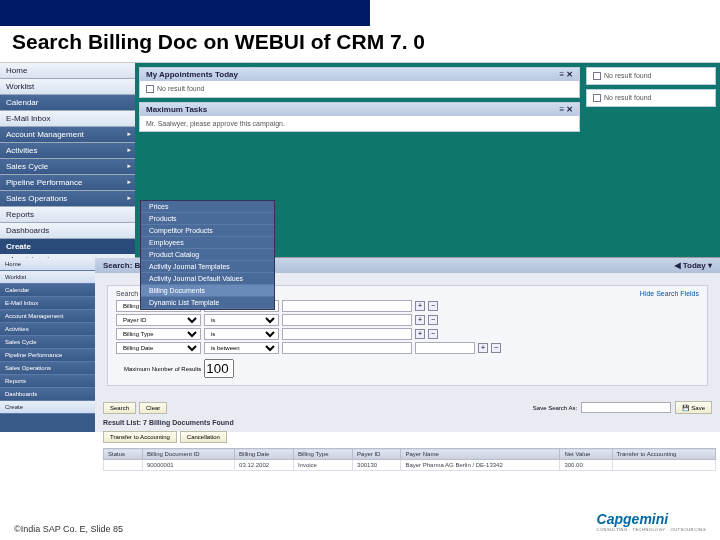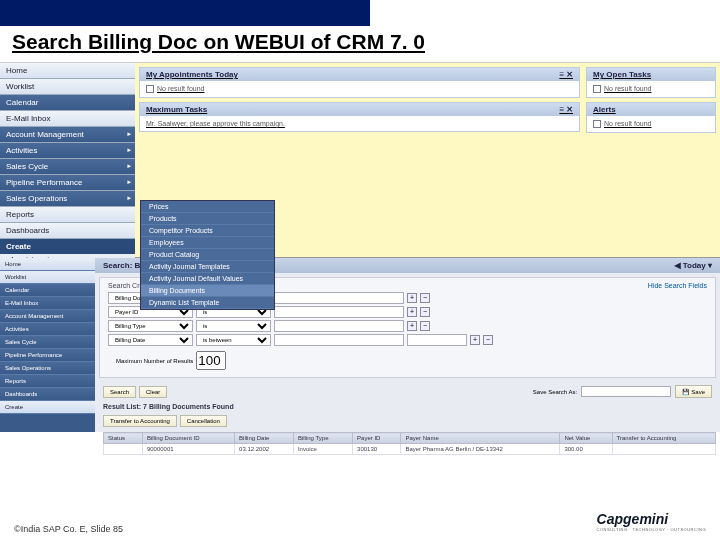--- a/index.html
+++ b/index.html
@@ -1,60 +1,60 @@
 <!DOCTYPE html>
 <html><head>
 <meta charset="utf-8">
 <style>
 * { margin:0; padding:0; box-sizing:border-box; font-family:Arial,sans-serif; }
 body { width:720px; height:540px; background:#fff; overflow:hidden; font-size:9px; }
 .blue-bar { background:#001a66; height:26px; width:370px; }
-.title { font-size:21px; font-weight:bold; padding:4px 12px 8px; color:#000;text-decoration:underline; }
+.title { font-size:21px; font-weight:bold; padding:4px 12px 8px; color:#000; }
 .upper { display:flex; height:195px; border-top:1px solid #ccc; }
 .nav { width:135px; background:#3a5a8a; display:flex; flex-direction:column; }
 .nav-item { background:linear-gradient(#f0f4fa,#d8e2f0); border-bottom:1px solid #9ab; padding:3px 6px; font-size:8px; color:#223; position:relative; }
 .nav-item.dark { background:linear-gradient(#4a6a9a,#3a5a8a); color:#fff; }
 .nav-item .arrow { position:absolute; right:4px; top:3px; font-size:7px; color:#fff; }
 .create-hdr { background:#2a4a7a; color:#fff; padding:3px 6px; font-size:8px; font-weight:bold; }
 .create-item { background:#e8eef6; padding:2px 10px; font-size:7px; color:#335; }
-.main-area { flex:1; background:#fef9c3; padding:4px; display:flex; gap:6px;text-decoration:underline; }
+.main-area { flex:1; background:#0f766e; padding:4px; display:flex; gap:6px; }
 .col-l { flex:1; }
 .col-r { width:130px; }
 .panel { background:#fff; border:1px solid #bcd; margin-bottom:4px; }
 .panel-hdr { background:linear-gradient(#d0ddf0,#b8c8e0); padding:2px 6px; font-size:8px; font-weight:bold; color:#224; display:flex; justify-content:space-between; }
 .panel-body { padding:4px 6px; font-size:7px; color:#555; }
 .submenu { position:absolute; left:140px; top:200px; background:#4a6a9a; border:1px solid #335; width:135px; z-index:5; }
 .submenu-item { padding:2px 8px; font-size:7px; color:#fff; border-bottom:1px solid #5a7aaa; }
 .submenu-item.hl { background:#6a8aba; }
 .lower { height:175px; background:#d8e0ea; border-top:1px solid #999; }
 .lower-inner { display:flex; height:100%; }
 .nav2 { width:95px; background:#3a5a8a; }
 .nav2-item { background:linear-gradient(#4a6a9a,#3a5a8a); color:#fff; padding:3px 5px; font-size:6px; border-bottom:1px solid #5a7aaa; }
 .nav2-item.lt { background:linear-gradient(#e8eef6,#d0ddf0); color:#223; }
 .search-area { flex:1; background:#e8ecf2; padding:0; }
 .search-title { background:linear-gradient(#c8d4e8,#b0c0d8); padding:3px 8px; font-size:8px; font-weight:bold; color:#224; display:flex; justify-content:space-between; }
-.crit-box { background:#f4f6fa; border:1px solid #ccd; margin:4px; padding:4px 8px; }
+.crit-box { background:#f4f6fa; border:1px solid #ccd; margin:12px; padding:4px 8px; }
 .crit-hdr { font-size:7px; color:#445; margin-bottom:3px; display:flex; justify-content:space-between; }
 .crit-row { display:flex; gap:3px; margin-bottom:2px; align-items:center; }
 .crit-row select, .crit-row input { font-size:6px; height:12px; border:1px solid #aab; padding:0 2px; }
 .crit-row .fld { width:85px; background:#fff; }
 .crit-row .op { width:75px; background:#fff; }
 .crit-row .val { width:130px; background:#fff; }
 .pm { width:10px; height:10px; border:1px solid #889; background:#eef; font-size:7px; text-align:center; line-height:8px; }
 .btn-row { padding:3px 8px; display:flex; gap:3px; align-items:center; font-size:6px; }
 .btn { background:linear-gradient(#fefcf0,#f0ecd0); border:1px solid #bba; padding:2px 6px; font-size:6px; }
 .save-row { display:flex; gap:4px; align-items:center; margin-left:auto; font-size:6px; }
 .save-row input { width:90px; height:11px; font-size:6px; border:1px solid #aab; }
 .result-hdr { padding:2px 8px; font-size:7px; font-weight:bold; color:#334; }
 .tbl { width:98%; margin:2px 8px; font-size:6px; border-collapse:collapse; }
 .tbl th { background:linear-gradient(#e0e6f0,#c8d0e0); border:1px solid #bbc; padding:2px 4px; text-align:left; font-weight:normal; color:#334; }
 .tbl td { border:1px solid #dde; padding:2px 4px; color:#445; background:#fff; }
 .footer { position:absolute; bottom:6px; left:14px; font-size:9px; color:#333; }
 .logo { position:absolute; bottom:8px; right:14px; }
-.logo-main { font-size:14px; font-weight:bold; color:#0f172a; font-style:italic; }
+.logo-main { font-size:14px; font-weight:bold; color:#0369a1; font-style:italic; }
 .logo-sub { font-size:4px; color:#666; letter-spacing:0.5px; }
 .icon-sq { display:inline-block; width:8px; height:8px; border:1px solid #778; background:#fff; margin-right:3px; vertical-align:middle; }
 </style>
 </head>
 <body>
 
 <div class="blue-bar"></div>
 <div class="title">Search Billing Doc on WEBUI of CRM 7. 0</div>
 
 <div class="upper">
@@ -88,25 +88,23 @@
       <div class="panel">
         <div class="panel-hdr">
             <span>Maximum Tasks</span>
             <span>≡ ✕</span>
           </div>
         <div class="panel-body">Mr. Saalwyer, please approve this campaign.</div>
       </div>
     </div>
     <div class="col-r">
       <div class="panel">
-        <div class="panel-hdr">My Open Tasks</div>
         <div class="panel-body"><span class="icon-sq"></span><span>No result found</span></div>
       </div>
       <div class="panel">
-        <div class="panel-hdr">Alerts</div>
         <div class="panel-body"><span class="icon-sq"></span><span>No result found</span></div>
       </div>
     </div>
   </div>
 </div>
 
 <div class="submenu" id="submenu">
     <div class="submenu-item">Prices</div>
     <div class="submenu-item">Products</div>
     <div class="submenu-item">Competitor Products</div>

